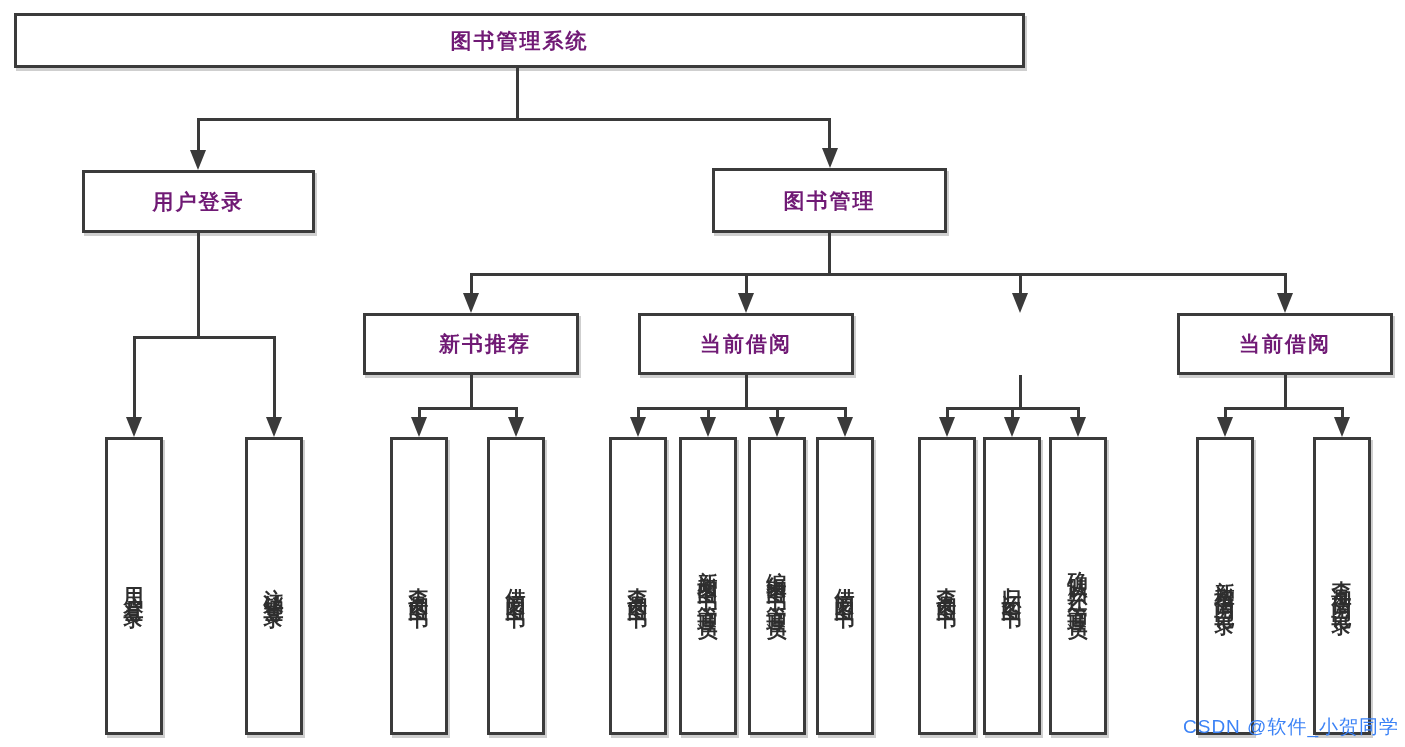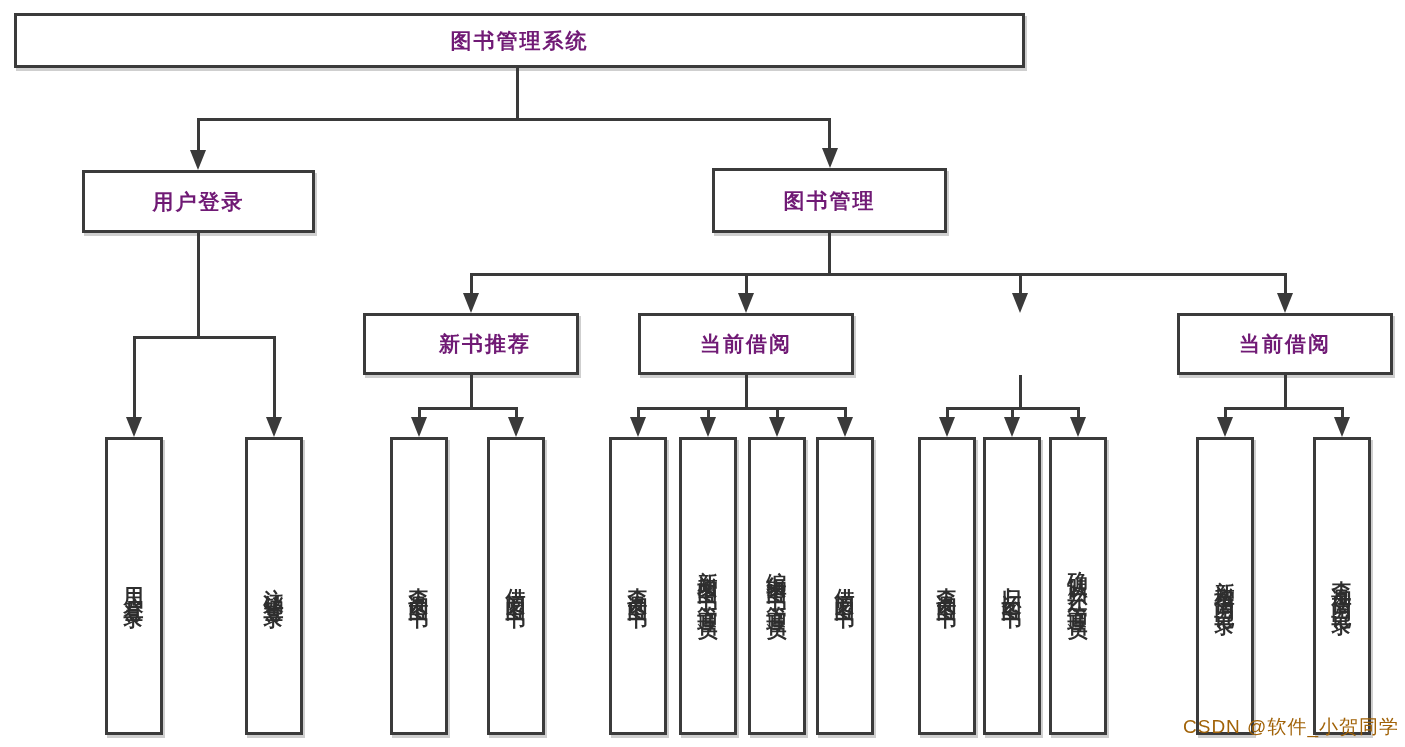--- a/index.html
+++ b/index.html
@@ -33,21 +33,21 @@
   .vline { width:3px; }
   .hline { height:3px; }
   .ahead {
     position:absolute; width:0; height:0;
     border-left:8px solid transparent;
     border-right:8px solid transparent;
     border-top:20px solid #3a3a3a;
   }
   #watermark {
     position:absolute; left:1183px; top:714px;
-    font-size:19px; color:#a16207; letter-spacing:1px;
+    font-size:19px; color:#3b82f6; letter-spacing:1px;
     white-space:nowrap; z-index:10;
   }
 </style>
 </head>
 <body>
 
 <div id="canvas">
 
   <div class="box hbox" style="left:14px; top:13px; width:1011px; height:55px;">
     <span>图书管理系统</span>

